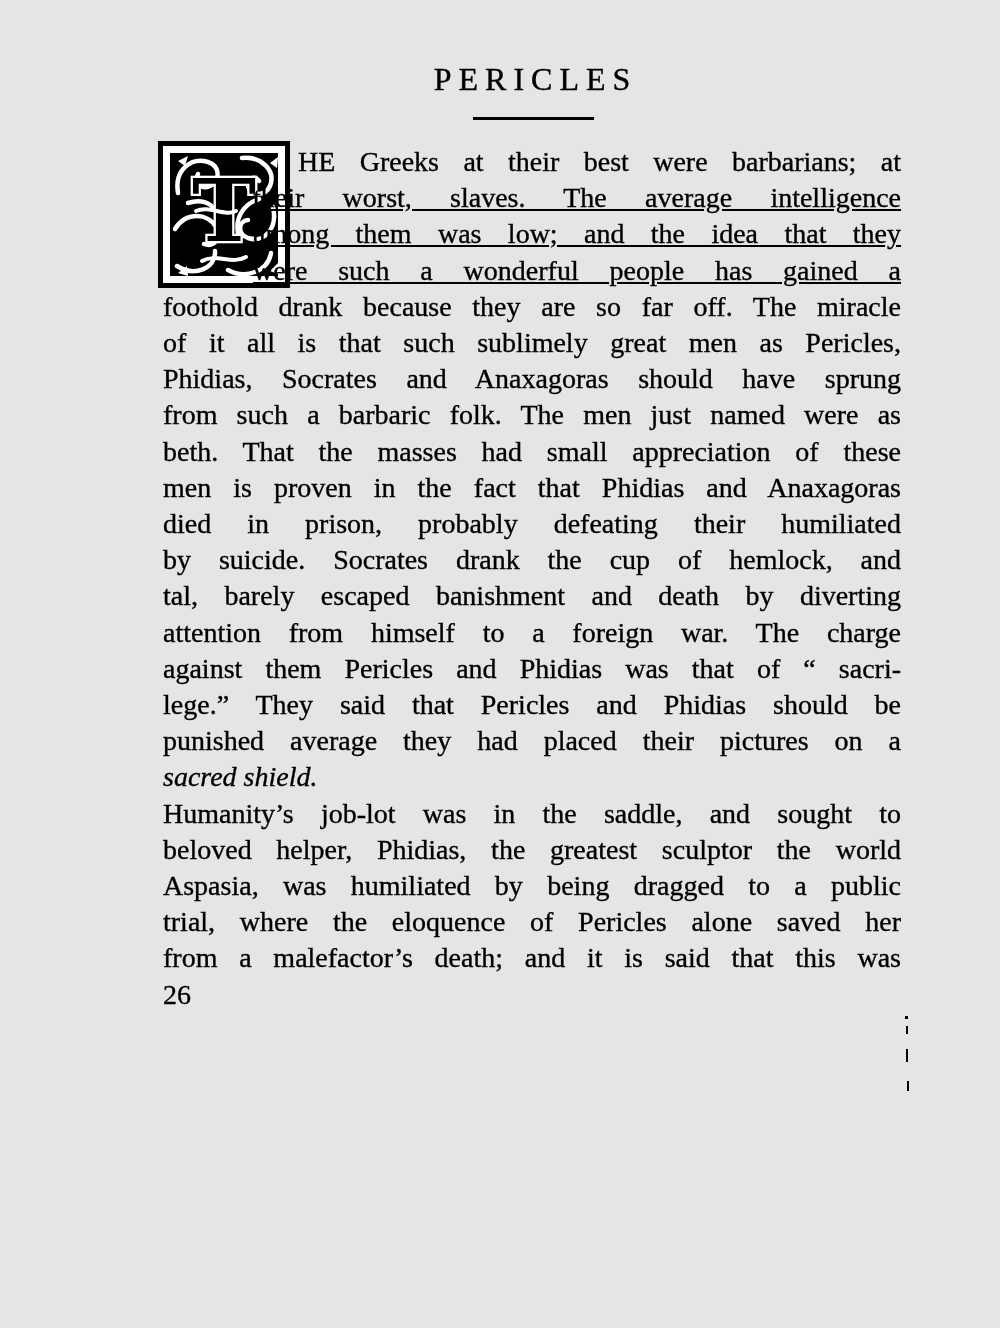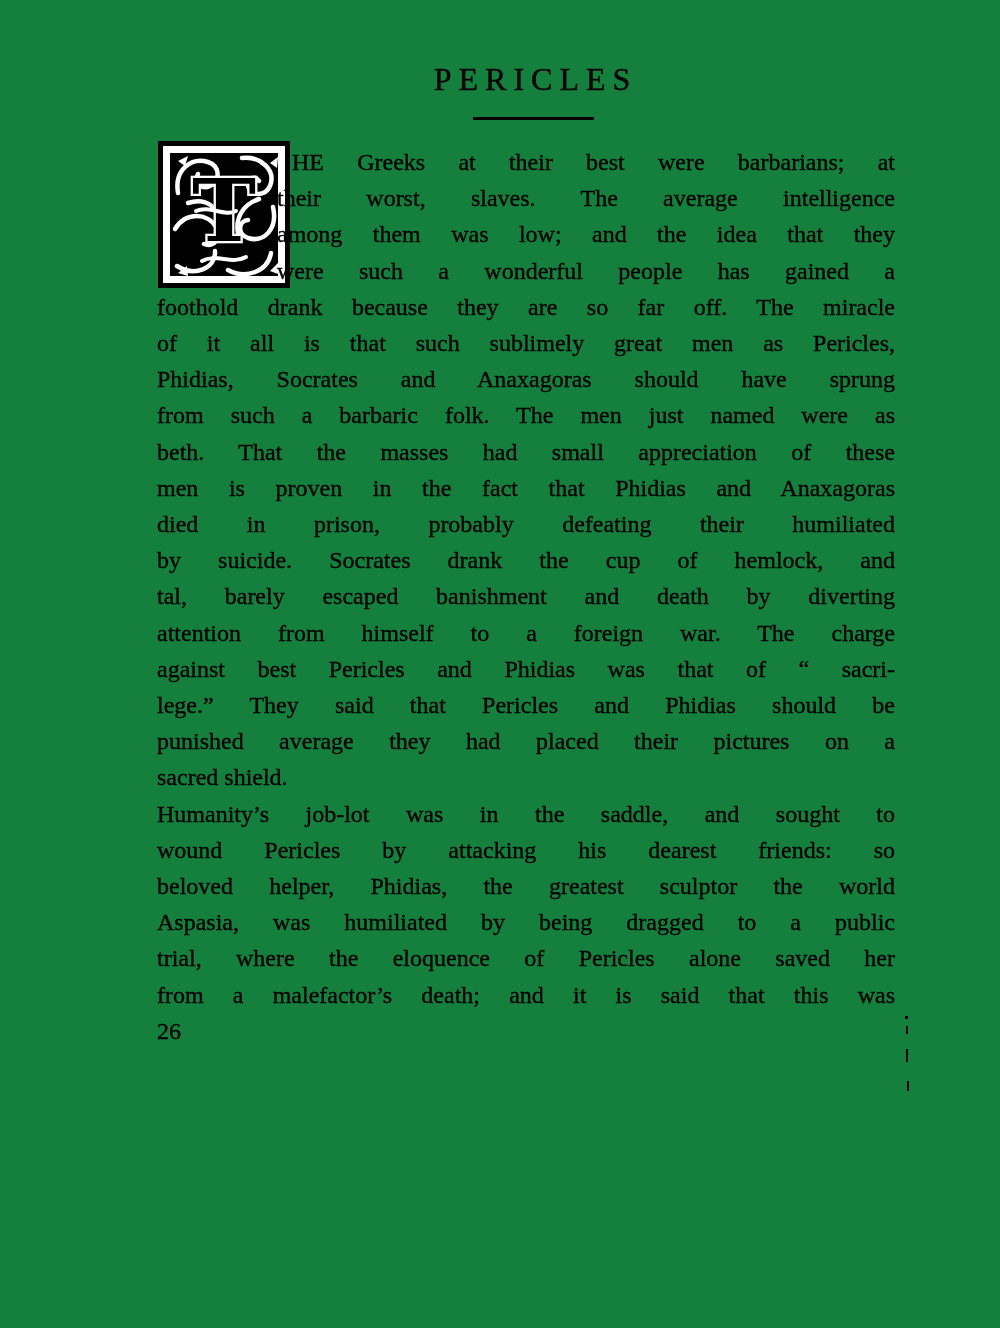--- a/index.html
+++ b/index.html
@@ -1,20 +1,20 @@
 <!DOCTYPE html>
 <html><head>
 <meta charset="utf-8">
 <style>
   html, body { margin: 0; padding: 0; background: #ffffff; }
   .page {
     position: relative;
     width: 1000px;
     height: 1328px;
-    background: #15803d;
+    background: #e5e5e5;
     color: #000000;
     font-family: "Liberation Serif", "DejaVu Serif", serif;
     overflow: hidden;
   }
   .page-title {
     position: absolute;
     left: 163px;
     top: 62px;
     width: 738px;
     margin: 0;
@@ -36,32 +36,32 @@
   }
   .drop-cap {
     position: absolute;
     left: 158px;
     top: 141px;
     width: 132px;
     height: 147px;
   }
   .body-text {
     position: absolute;
-    left: 157px;
+    left: 163px;
     top: 144px;
     width: 738px;
-    font-size: 24px;
+    font-size: 28px;
     line-height: 36.2px;
     text-align: justify;
     -webkit-text-stroke: 0.35px #000;
   }
   .line { text-align-last: justify; }
   .ind-a { margin-left: 135px; }
-  .ind-b { margin-left: 120px; }
-  .pend  { text-align-last: left; }
+  .ind-b { margin-left: 90px; text-decoration: underline; }
+  .pend  { text-align-last: left; font-style: italic; }
   .pagenum { text-align-last: left; }
   .artifact {
     position: absolute;
     background: #000000;
   }
   .art-dot  { left: 905px; top: 1016px; width: 3px;  height: 3px; }
   .art-tick1{ left: 906px; top: 1026px; width: 2px;  height: 8px; }
   .art-tick2{ left: 906px; top: 1049px; width: 2px;  height: 13px; }
   .art-tick3{ left: 907px; top: 1081px; width: 2px;  height: 10px; }
 </style>
@@ -110,26 +110,25 @@
     <div class="line">foothold drank because they are so far off. The miracle</div>
     <div class="line">of it all is that such sublimely great men as Pericles,</div>
     <div class="line">Phidias, Socrates and Anaxagoras should have sprung</div>
     <div class="line">from such a barbaric folk. The men just named were as</div>
     <div class="line">beth. That the masses had small appreciation of these</div>
     <div class="line">men is proven in the fact that Phidias and Anaxagoras</div>
     <div class="line">died in prison, probably defeating their humiliated</div>
     <div class="line">by suicide. Socrates drank the cup of hemlock, and</div>
     <div class="line">tal, barely escaped banishment and death by diverting</div>
     <div class="line">attention from himself to a foreign war. The charge</div>
-    <div class="line">against best Pericles and Phidias was that of “ sacri-</div>
+    <div class="line">against them Pericles and Phidias was that of “ sacri-</div>
     <div class="line">lege.” They said that Pericles and Phidias should be</div>
     <div class="line">punished average they had placed their pictures on a</div>
     <div class="line pend">sacred shield.</div>
     <div class="line">Humanity’s job-lot was in the saddle, and sought to</div>
-    <div class="line">wound Pericles by attacking his dearest friends: so</div>
     <div class="line">beloved helper, Phidias, the greatest sculptor the world</div>
     <div class="line">Aspasia, was humiliated by being dragged to a public</div>
     <div class="line">trial, where the eloquence of Pericles alone saved her</div>
     <div class="line">from a malefactor’s death; and it is said that this was</div>
     <div class="line pagenum">26</div>
   </div>
 
   <div class="artifact art-dot"></div>
   <div class="artifact art-tick1"></div>
   <div class="artifact art-tick2"></div>

